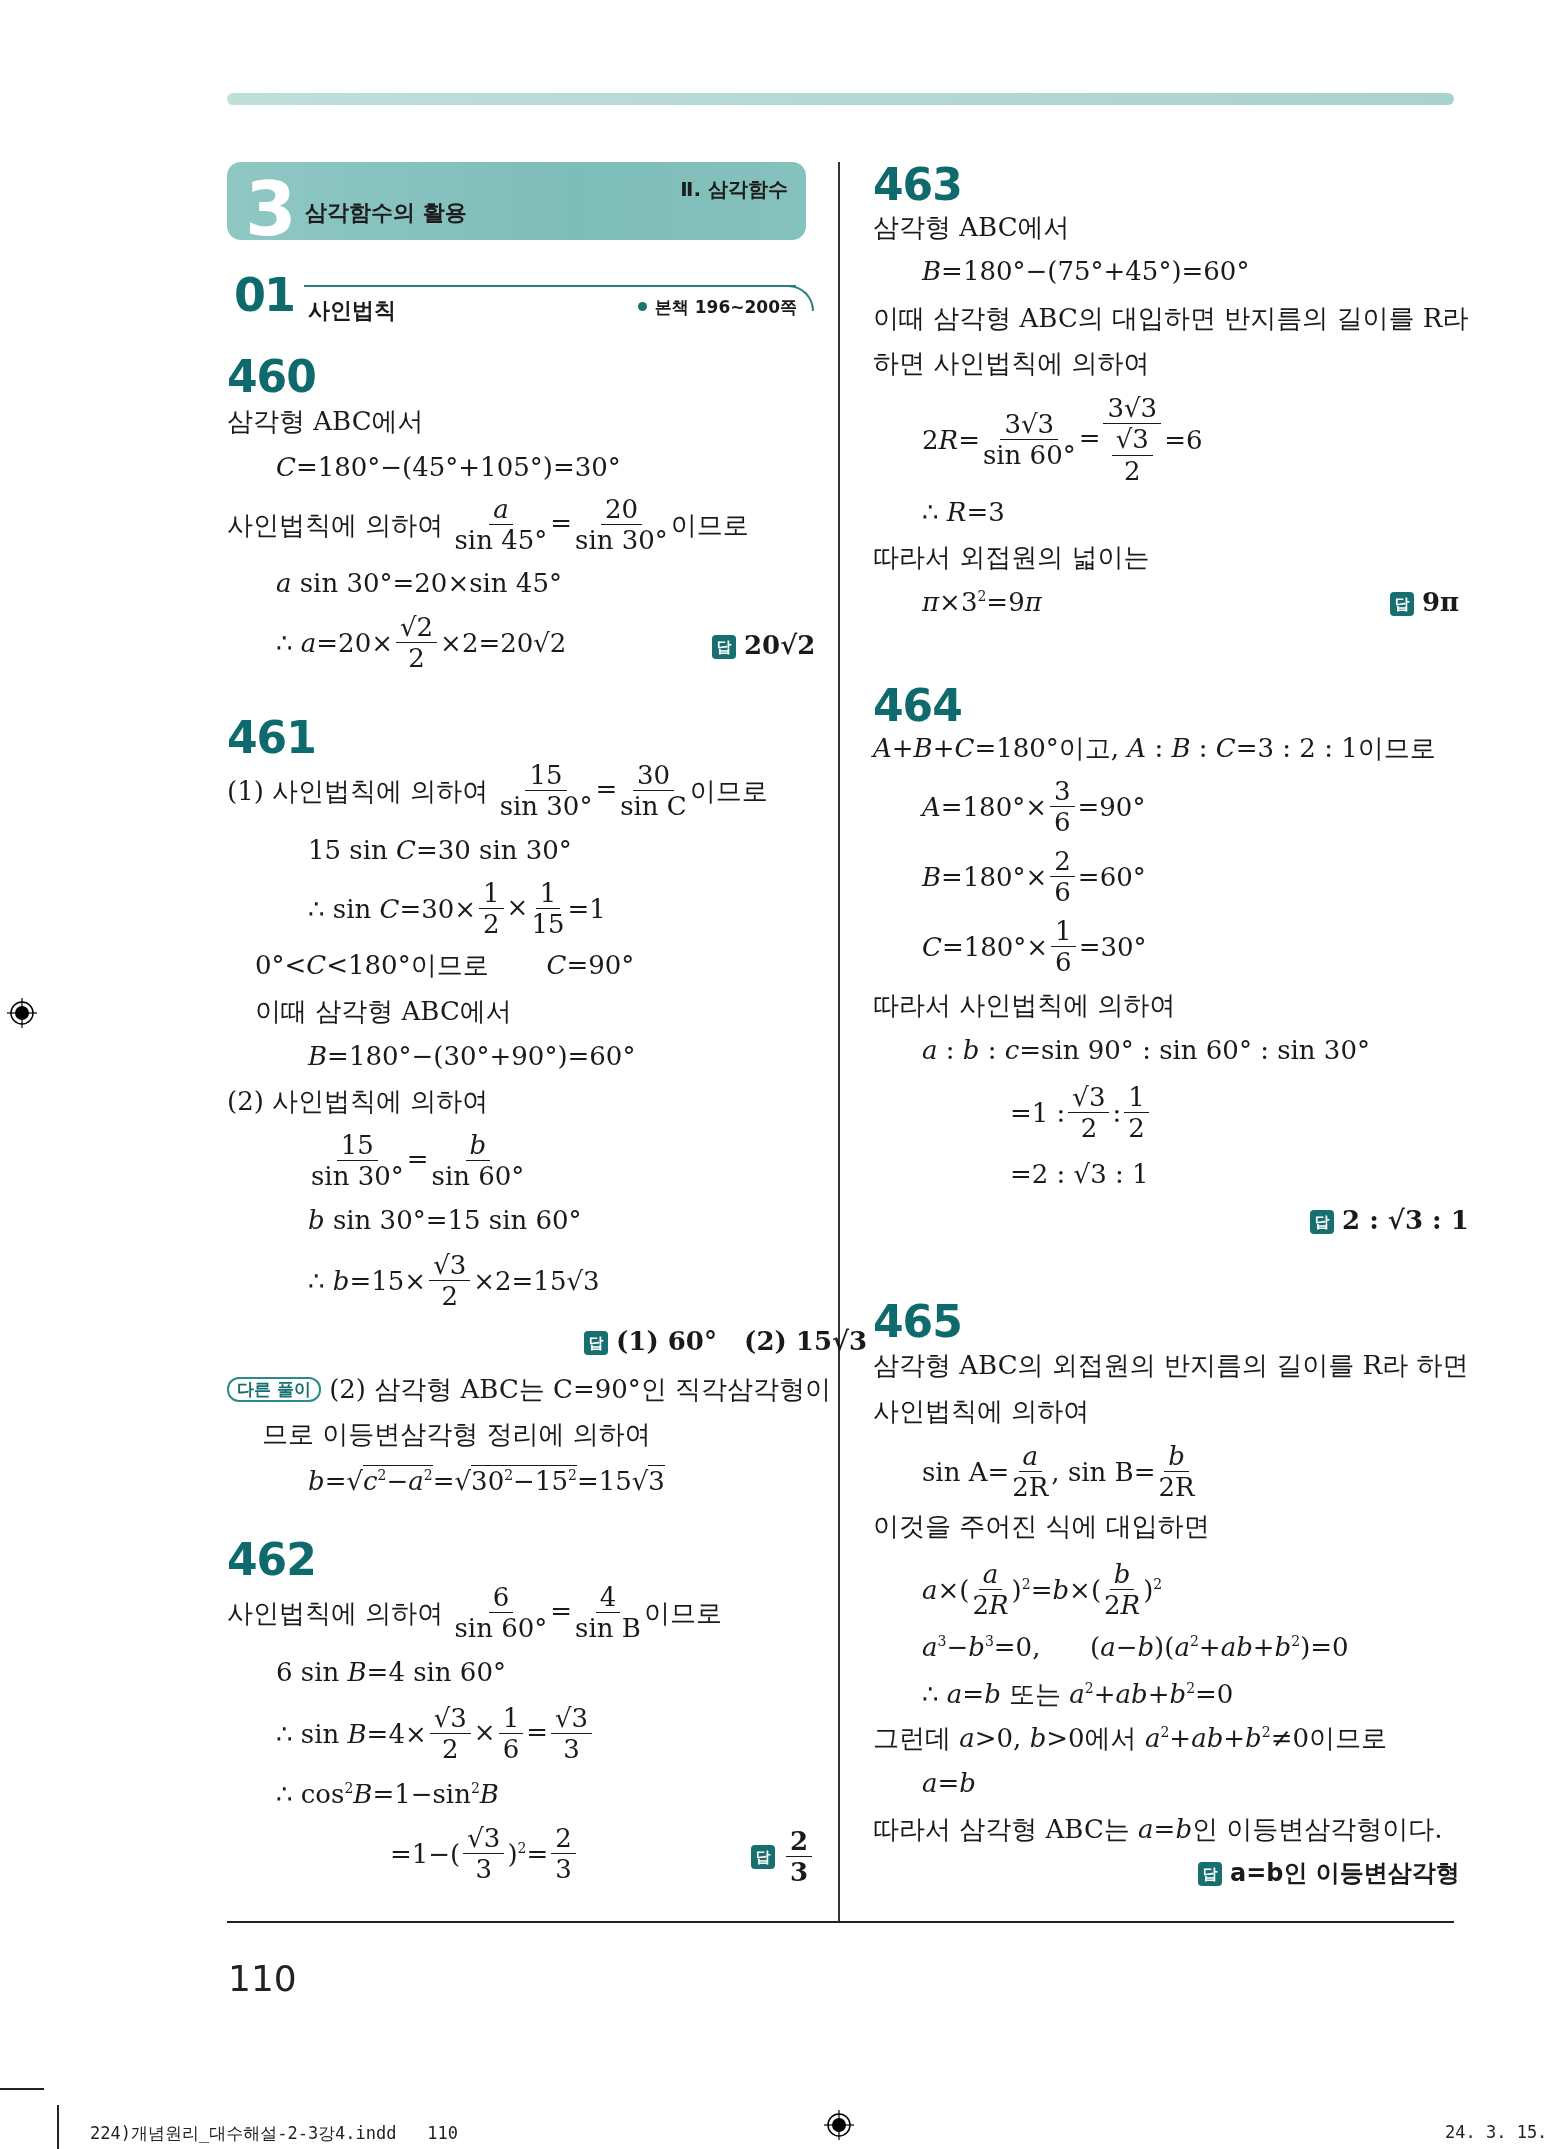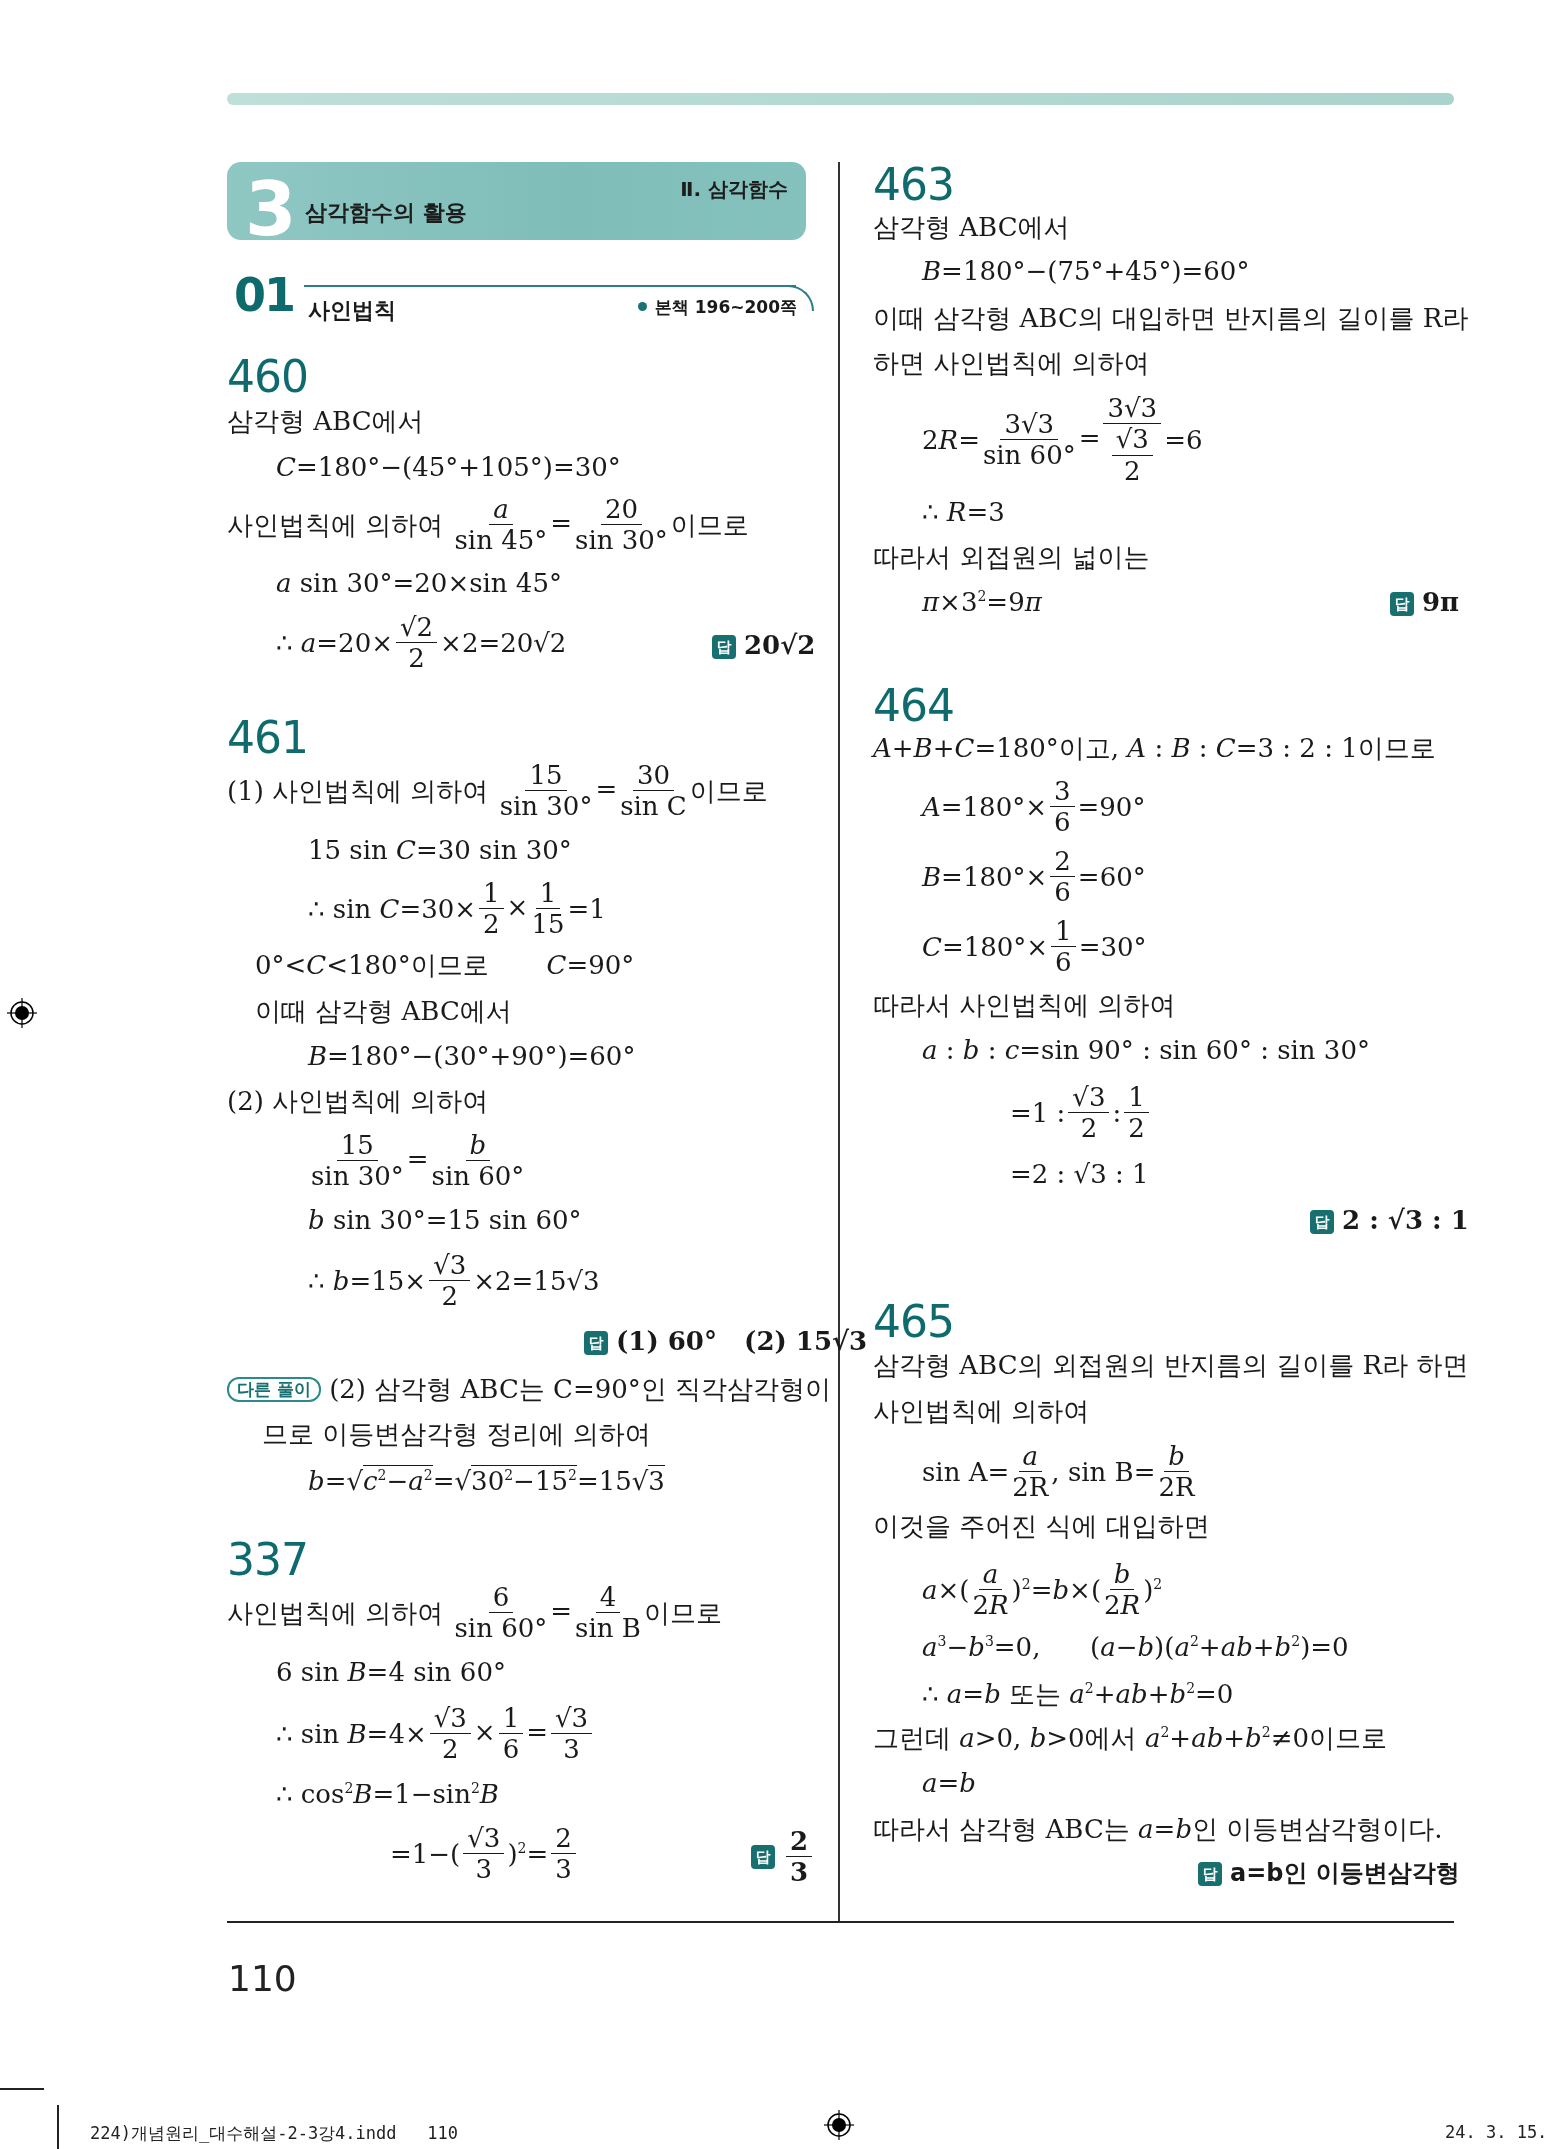--- a/index.html
+++ b/index.html
@@ -17,21 +17,21 @@
           font-size:20px;color:#1d1d1d;}
   .sec{position:absolute;left:234px;top:272px;width:579px;height:60px;}
   .sec .no{position:absolute;left:0;top:0;font-family:"DejaVu Sans",sans-serif;font-weight:bold;font-size:46px;
           color:#0f6a6e;line-height:1;letter-spacing:-2px;}
   .sec .line{position:absolute;left:70px;top:13px;width:492px;height:0;border-top:2px solid #2a7f83;}
   .sec .curve{position:absolute;left:548px;top:13px;width:30px;height:24px;border-top:2px solid #2a7f83;
           border-right:2px solid #2a7f83;border-top-right-radius:26px;}
   .sec .name{position:absolute;left:74px;top:24px;font-family:"DejaVu Sans",sans-serif;font-weight:bold;font-size:22px;}
   .sec .ref{position:absolute;right:16px;top:24px;font-family:"DejaVu Sans",sans-serif;font-size:17px;font-weight:bold;}
   .sec .dot{display:inline-block;width:9px;height:9px;border-radius:50%;background:#1b7277;margin-right:8px;vertical-align:2px;}
-  .pnum{position:absolute;font-family:"DejaVu Sans",sans-serif;font-weight:normal;font-size:44px;color:#0f6a6e;
+  .pnum{position:absolute;font-family:"DejaVu Sans",sans-serif;font-weight:bold;font-size:44px;color:#0f6a6e;
         letter-spacing:-1px;line-height:1;}
   .t{position:absolute;font-size:26px;white-space:nowrap;line-height:1;}
   .t i{font-style:italic;}
   .frac{display:inline-flex;flex-direction:column;align-items:center;vertical-align:middle;margin:0 3px;line-height:1.05;}
   .frac .n{border-bottom:1.5px solid #1a1a1a;padding:0 4px 1px;}
   .frac .d{padding-top:2px;}
   .ans{position:absolute;font-weight:bold;font-size:26px;white-space:nowrap;line-height:1;}
   .dap{display:inline-block;width:24px;height:24px;background:#17706f;color:#fff;border-radius:4px;
        font-family:"DejaVu Sans",sans-serif;font-size:15px;font-weight:bold;text-align:center;line-height:24px;
        vertical-align:middle;margin-right:8px;}
@@ -128,21 +128,21 @@
   <span style="vertical-align:middle">∴ <i>b</i>=15×</span><span class="frac">
       <span class="n">√3</span>
       <span class="d">2</span>
     </span><span style="vertical-align:middle">×2=15√3</span>
 </div>
 <div class="ans" style="left:584px;top:1328px"><span class="dap">답</span><span>(1) 60°</span>&nbsp;&nbsp;&nbsp;<span>(2) 15√3</span></div>
 <div class="t" style="left:227px;top:1374px"><span class="alt">다른 풀이</span> <span style="vertical-align:middle">(2) 삼각형 ABC는 C=90°인 직각삼각형이</span></div>
 <div class="t" style="left:262px;top:1421px">므로 이등변삼각형 정리에 의하여</div>
 <div class="t" style="left:308px;top:1468px"><i>b</i>=√<span style="border-top:1.5px solid #1a1a1a"><i>c</i><sup>2</sup>−<i>a</i><sup>2</sup></span>=√<span style="border-top:1.5px solid #1a1a1a">30<sup>2</sup>−15<sup>2</sup></span>=15√<span style="border-top:1.5px solid #1a1a1a">3</span></div>
 
-<div class="pnum" style="left:227px;top:1538px">337</div>
+<div class="pnum" style="left:227px;top:1538px">462</div>
 <div class="t" style="left:227px;top:1584px">
   <span style="vertical-align:middle">사인법칙에 의하여</span>
   <span class="frac">
       <span class="n">6</span>
       <span class="d">sin 60°</span>
     </span>=<span class="frac">
       <span class="n">4</span>
       <span class="d">sin B</span>
     </span><span style="vertical-align:middle">이므로</span>
 </div>

